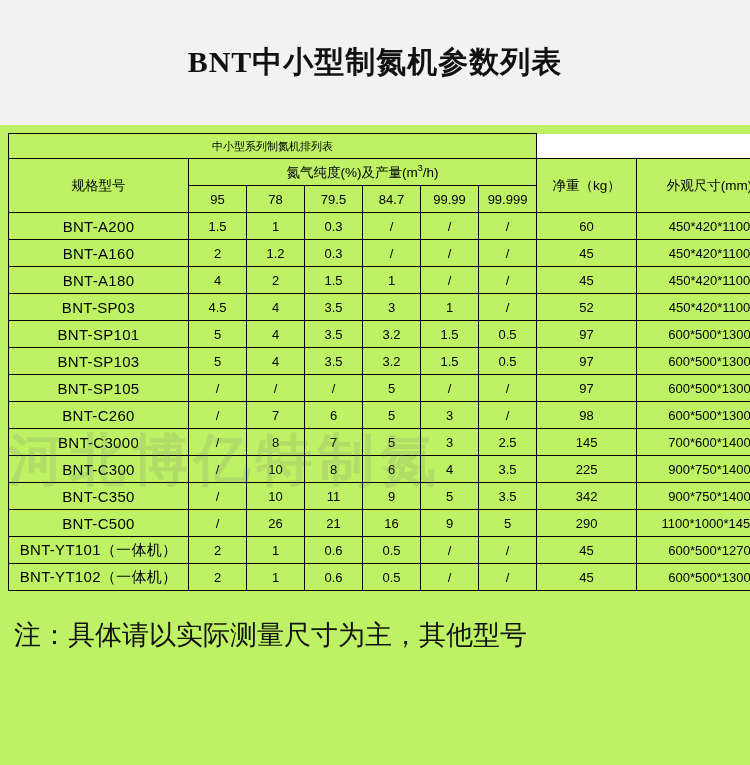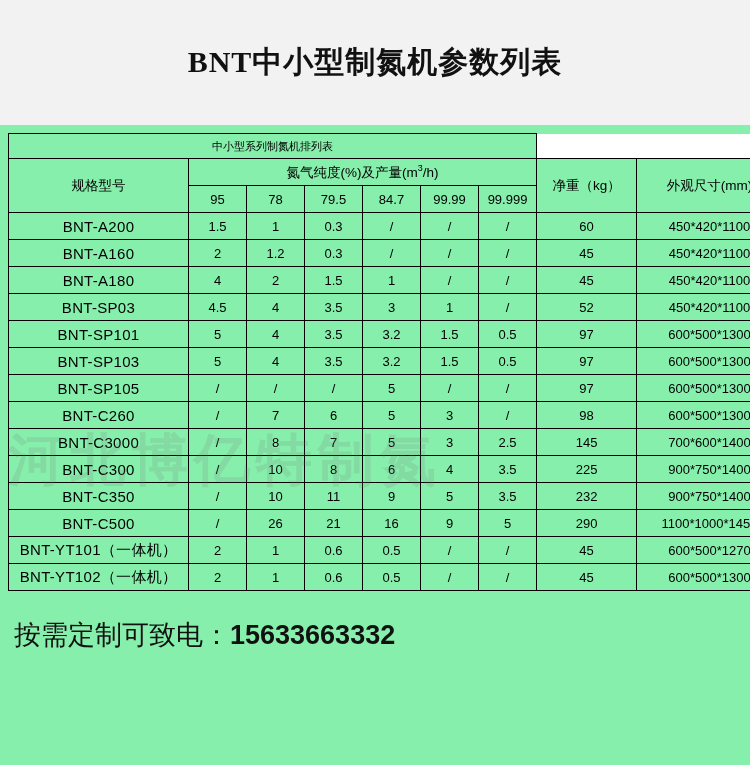--- a/index.html
+++ b/index.html
@@ -11,21 +11,21 @@
     height: 765px;
     background: #ffffff;
     font-family: "Liberation Sans", sans-serif;
     overflow: hidden;
     position: relative;
   }
   .page {
     width: 750px;
     height: 765px;
     position: relative;
-    background: #86efac;
+    background: #bef264;
   }
   .title-band {
     width: 750px;
     height: 125px;
     background: #f2f2f2;
     display: flex;
     align-items: center;
     justify-content: center;
     box-sizing: border-box;
   }
@@ -257,21 +257,21 @@
           <td>900*750*1400</td>
         </tr>
         <tr>
           <td class="model-cell">BNT-C350</td>
           <td>/</td>
           <td>10</td>
           <td>11</td>
           <td>9</td>
           <td>5</td>
           <td>3.5</td>
-          <td>232</td>
+          <td>342</td>
           <td>900*750*1400</td>
         </tr>
         <tr>
           <td class="model-cell">BNT-C500</td>
           <td>/</td>
           <td>26</td>
           <td>21</td>
           <td>16</td>
           <td>9</td>
           <td>5</td>
@@ -298,16 +298,16 @@
           <td>/</td>
           <td>/</td>
           <td>45</td>
           <td>600*500*1300</td>
         </tr>
       </tbody>
     </table>
   </div>
 
   <div class="note">
-    <div><span>按需定制可致电：</span><span class="phone">15633663332</span></div>
+    <div>注：具体请以实际测量尺寸为主，其他型号</div>
   </div>
 
 </div>
 
 </body></html>

